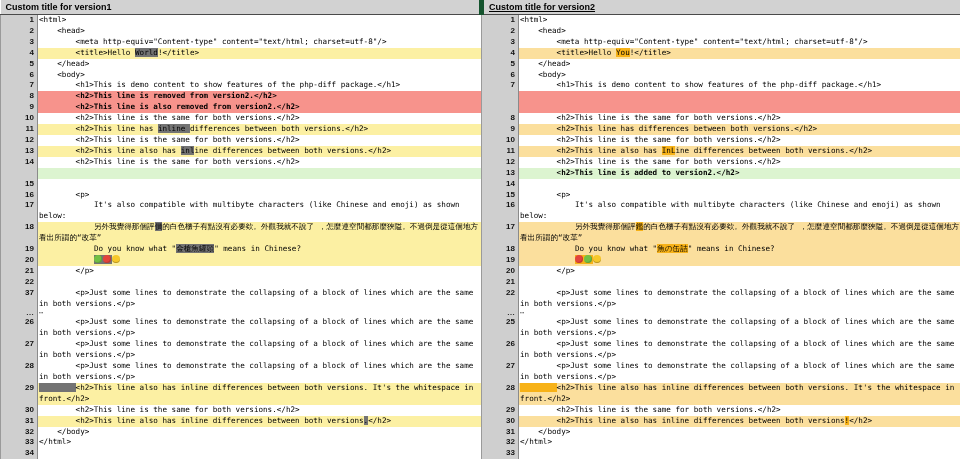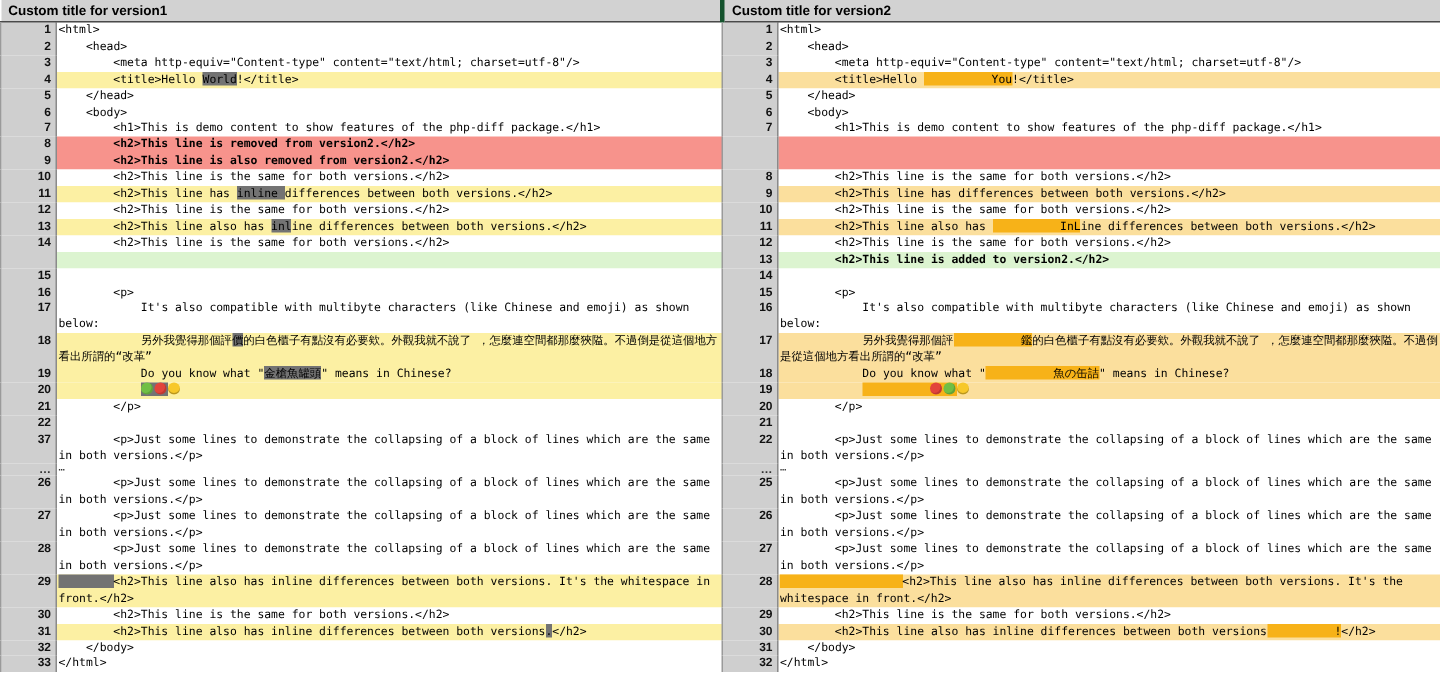--- a/index.html
+++ b/index.html
@@ -4,39 +4,39 @@
 <style>
   html,body{margin:0;padding:0;background:#fff;}
   body{width:960px;height:461px;overflow:hidden;}
   table.diff{border-collapse:collapse;table-layout:fixed;width:960px;}
   th,td{vertical-align:top;}
   th.title{
     background:#d2d2d2;text-align:left;
     font:bold 9px "Liberation Sans",sans-serif;color:#000;
     padding:2px 5px;height:9px;border-bottom:1px solid #4a4a4a;
   }
-  th.title + th.title{border-left:3px solid #14532d;}
+  th.title + th.title{border-left:5px solid #14532d;text-decoration:underline;}
   th.num{
     background:#cfcfcf;text-align:right;
     font:bold 8px "Liberation Sans",sans-serif;color:#111;
     padding:0 3px 0 0;line-height:10.9px;
     border-left:1px solid #9a9a9a;border-right:1px solid #8a8a8a;
   }
   td.code{
     font-family:"DejaVu Sans Mono",monospace;font-size:7.6px;line-height:10.9px;
     white-space:pre-wrap;overflow-wrap:break-word;tab-size:8;
     padding:0 1px 0 1px;color:#000;background:#fff;
   }
   
   td.code.del,td.code.emptydel{background:#f7938c;font-weight:bold;}
   td.code.ins,td.code.emptyins{background:#dcf4d0;font-weight:bold;}
   td.code.chg.old{background:#fcf0a3;}
   td.code.chg.new{background:#fbdf9d;}
   td.code.chg.old .hl{background:#737373;}
-  td.code.chg.new .hl{background:#f7b218;padding-left:45px;}
+  td.code.chg.new .hl{background:#f7b218;}
   
   th.num.skip{line-height:8px;font-size:8px;color:#333;}
   td.code.skip{line-height:8px;font-size:7px;color:#333;}
   
   .em{display:inline-block;width:8px;height:8px;border-radius:50%;vertical-align:-1px;margin:0 1px 0 0;}
   .em-green{background:#71bf44;box-shadow:inset -1px -1px 0 rgba(0,0,0,.15);}
   .em-red{background:#e2443b;box-shadow:inset -1px -1px 0 rgba(0,0,0,.15);}
   .em-smiley{background:#f7c829;box-shadow:inset 0 -1px 0 rgba(0,0,0,.25);}
 </style>
 </head>
@@ -251,14 +251,20 @@
         <td class="code old same"><span class="seg">    &lt;/body&gt;</span></td>
         <th class="num">31</th>
         <td class="code new same"><span class="seg">    &lt;/body&gt;</span></td>
       </tr>
       <tr>
         <th class="num">33</th>
         <td class="code old same"><span class="seg">&lt;/html&gt;</span></td>
         <th class="num">32</th>
         <td class="code new same"><span class="seg">&lt;/html&gt;</span></td>
       </tr>
+      <tr>
+        <th class="num">34</th>
+        <td class="code old empty"></td>
+        <th class="num">33</th>
+        <td class="code new empty"></td>
+      </tr>
     </tbody>
 </table>
 
 </body></html>

